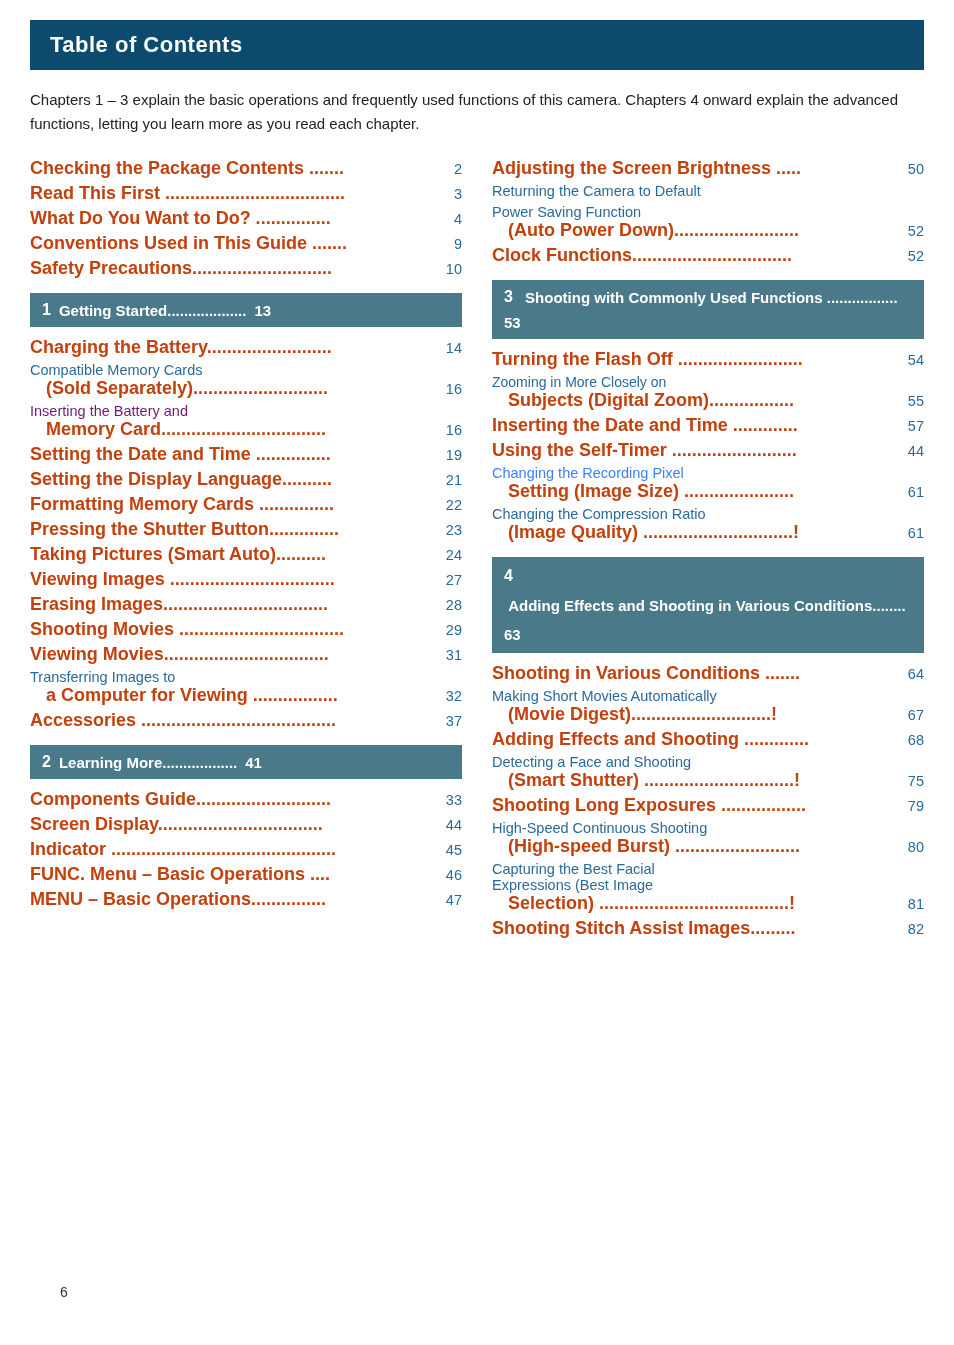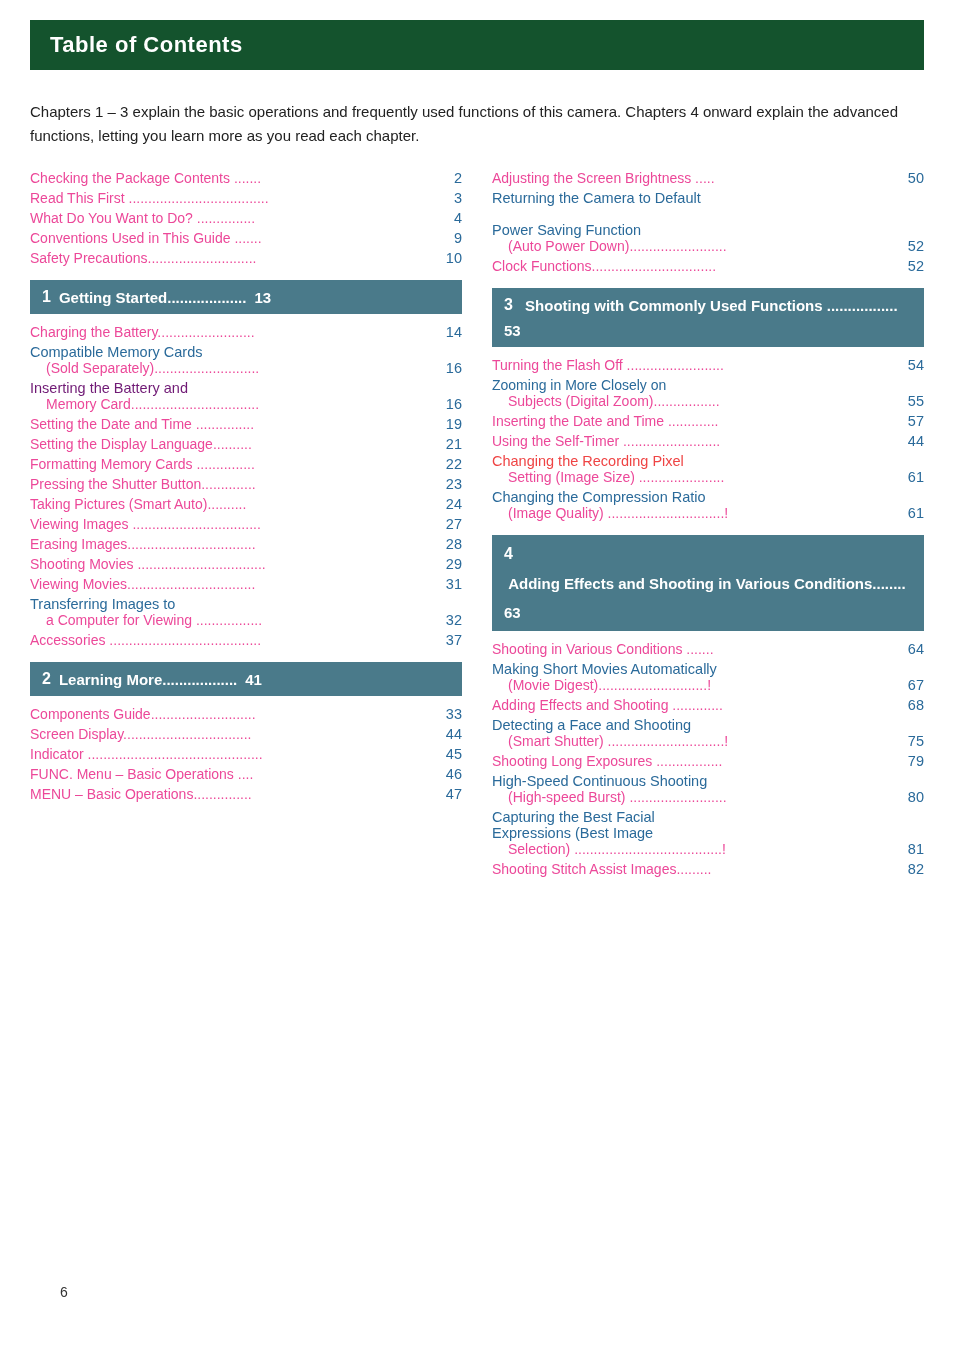--- a/index.html
+++ b/index.html
@@ -6,26 +6,26 @@
     body {
       font-family: Arial, sans-serif;
       background: #fff;
       color: #333;
       width: 954px;
       min-height: 1345px;
       padding: 20px 30px 30px 30px;
     }
 
     .header-bar {
-      background: #14532d;
+      background: #0c4a6e;
       color: #fff;
       font-weight: bold;
       font-size: 22px;
       padding: 12px 20px;
-      margin-bottom: 30px;
+      margin-bottom: 18px;
       letter-spacing: 0.5px;
     }
 
     .intro-text {
       font-size: 15px;
       line-height: 1.6;
       margin-bottom: 22px;
       color: #222;
     }
 
@@ -67,23 +67,24 @@
       min-height: 1300px;
     }
 
     .toc-row {
       display: flex;
       align-items: baseline;
       margin-bottom: 4px;
     }
 
     .toc-row-text {
-      color: #ec4899;
-      font-size: 14px;
+      color: #c2410c;
+      font-size: 18px;
       white-space: nowrap;
+      font-weight: bold;
     }
 
     .toc-row-fill {
       flex: 1;
       border-bottom: 1px dotted transparent;
       min-width: 4px;
     }
 
     .toc-row-num {
       color: #2a6a9a;
@@ -256,21 +257,21 @@
     </div>
 
     <div class="col-right">
 
       <div>
         <div class="toc-row">
           <span class="toc-row-text">Adjusting the Screen Brightness .....</span>
           <span class="toc-row-fill"></span>
           <span class="toc-row-num">50</span>
         </div>
-        <div style="margin-bottom:16px;">
+        <div style="margin-bottom:5px;">
           <div style="color:#2a6a9a;font-size:14.5px;">Returning the Camera to Default</div>
         </div>
         <div style="margin-bottom:4px;">
           <div style="color:#2a6a9a;font-size:14.5px;">Power Saving Function</div>
           <div class="toc-row">
             <span class="toc-row-text" style="padding-left:16px;">(Auto Power Down).........................</span>
             <span class="toc-row-fill"></span>
             <span class="toc-row-num">52</span>
           </div>
         </div>
@@ -304,21 +305,21 @@
           <span class="toc-row-text">Inserting the Date and Time .............</span>
           <span class="toc-row-fill"></span>
           <span class="toc-row-num">57</span>
         </div>
         <div class="toc-row">
           <span class="toc-row-text">Using the Self-Timer .........................</span>
           <span class="toc-row-fill"></span>
           <span class="toc-row-num">44</span>
         </div>
         <div style="margin-bottom:4px;">
-          <div style="color:#ef4444;font-size:14.5px;">Changing the Recording Pixel</div>
+          <div style="color:#3b82f6;font-size:14.5px;">Changing the Recording Pixel</div>
           <div class="toc-row">
             <span class="toc-row-text" style="padding-left:16px;">Setting (Image Size) ......................</span>
             <span class="toc-row-fill"></span>
             <span class="toc-row-num">61</span>
           </div>
         </div>
         <div style="margin-bottom:4px;">
           <div style="color:#2a6a9a;font-size:14.5px;">Changing the Compression Ratio</div>
           <div class="toc-row">
             <span class="toc-row-text" style="padding-left:16px;">(Image Quality) ..............................!</span>

